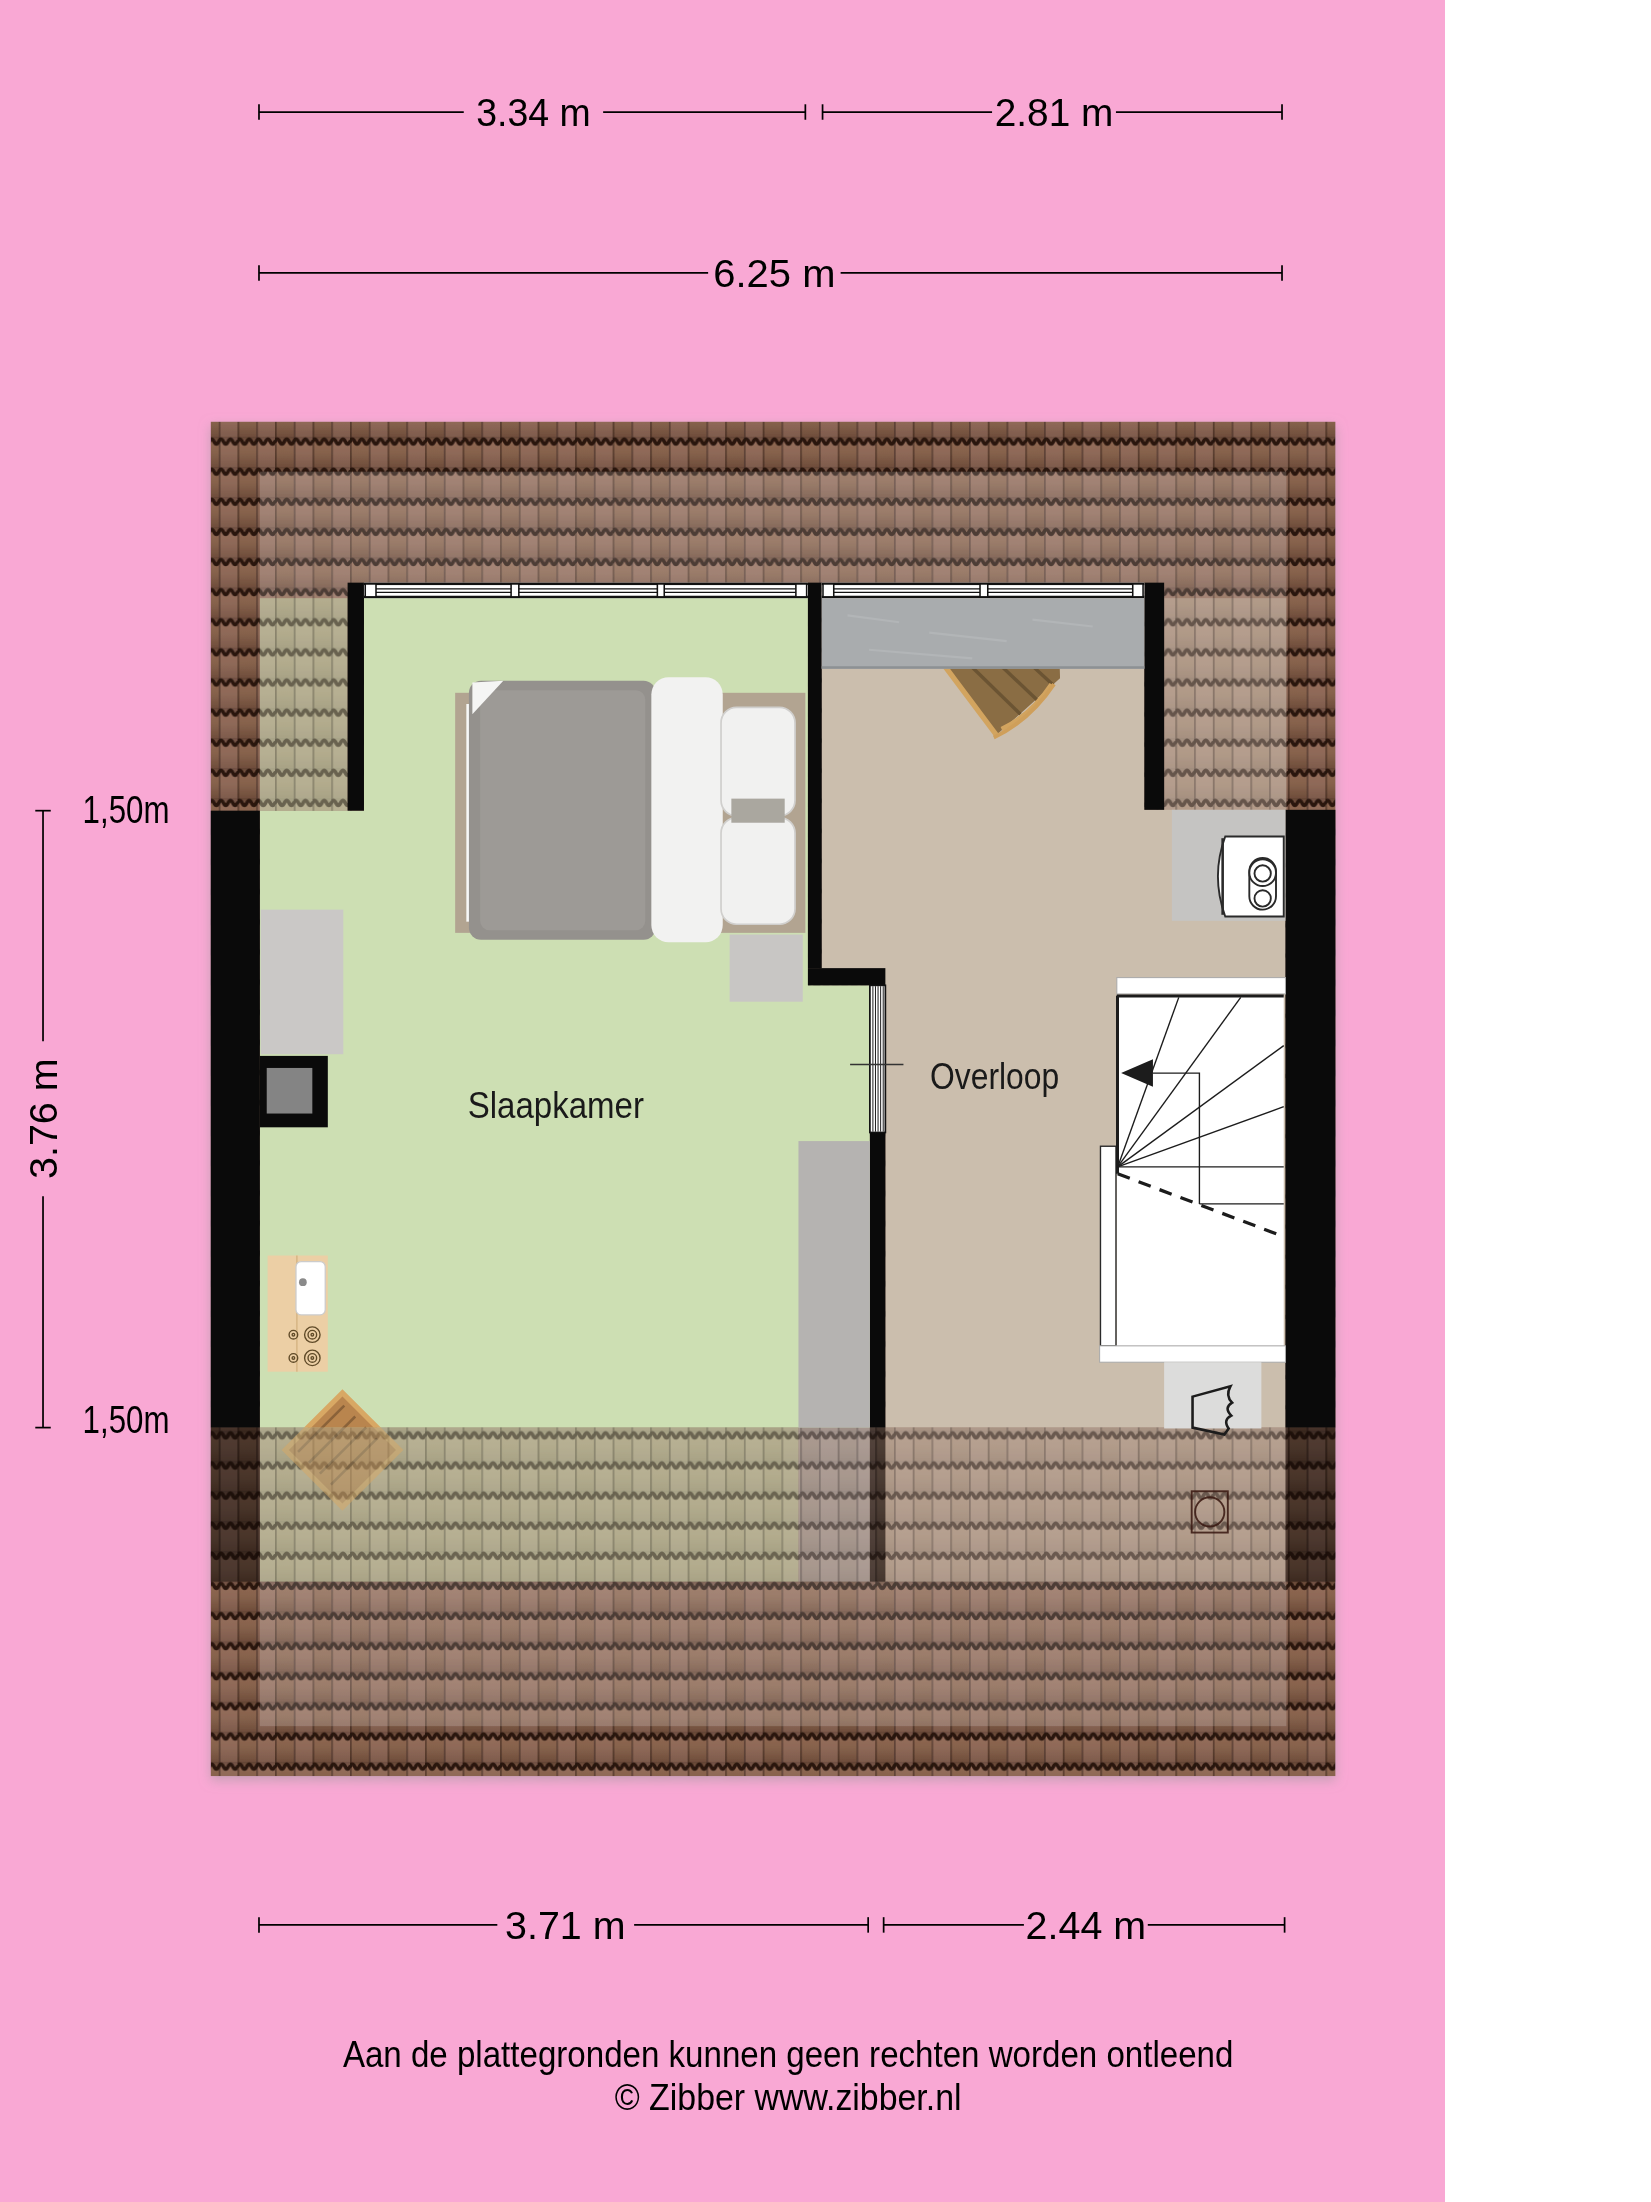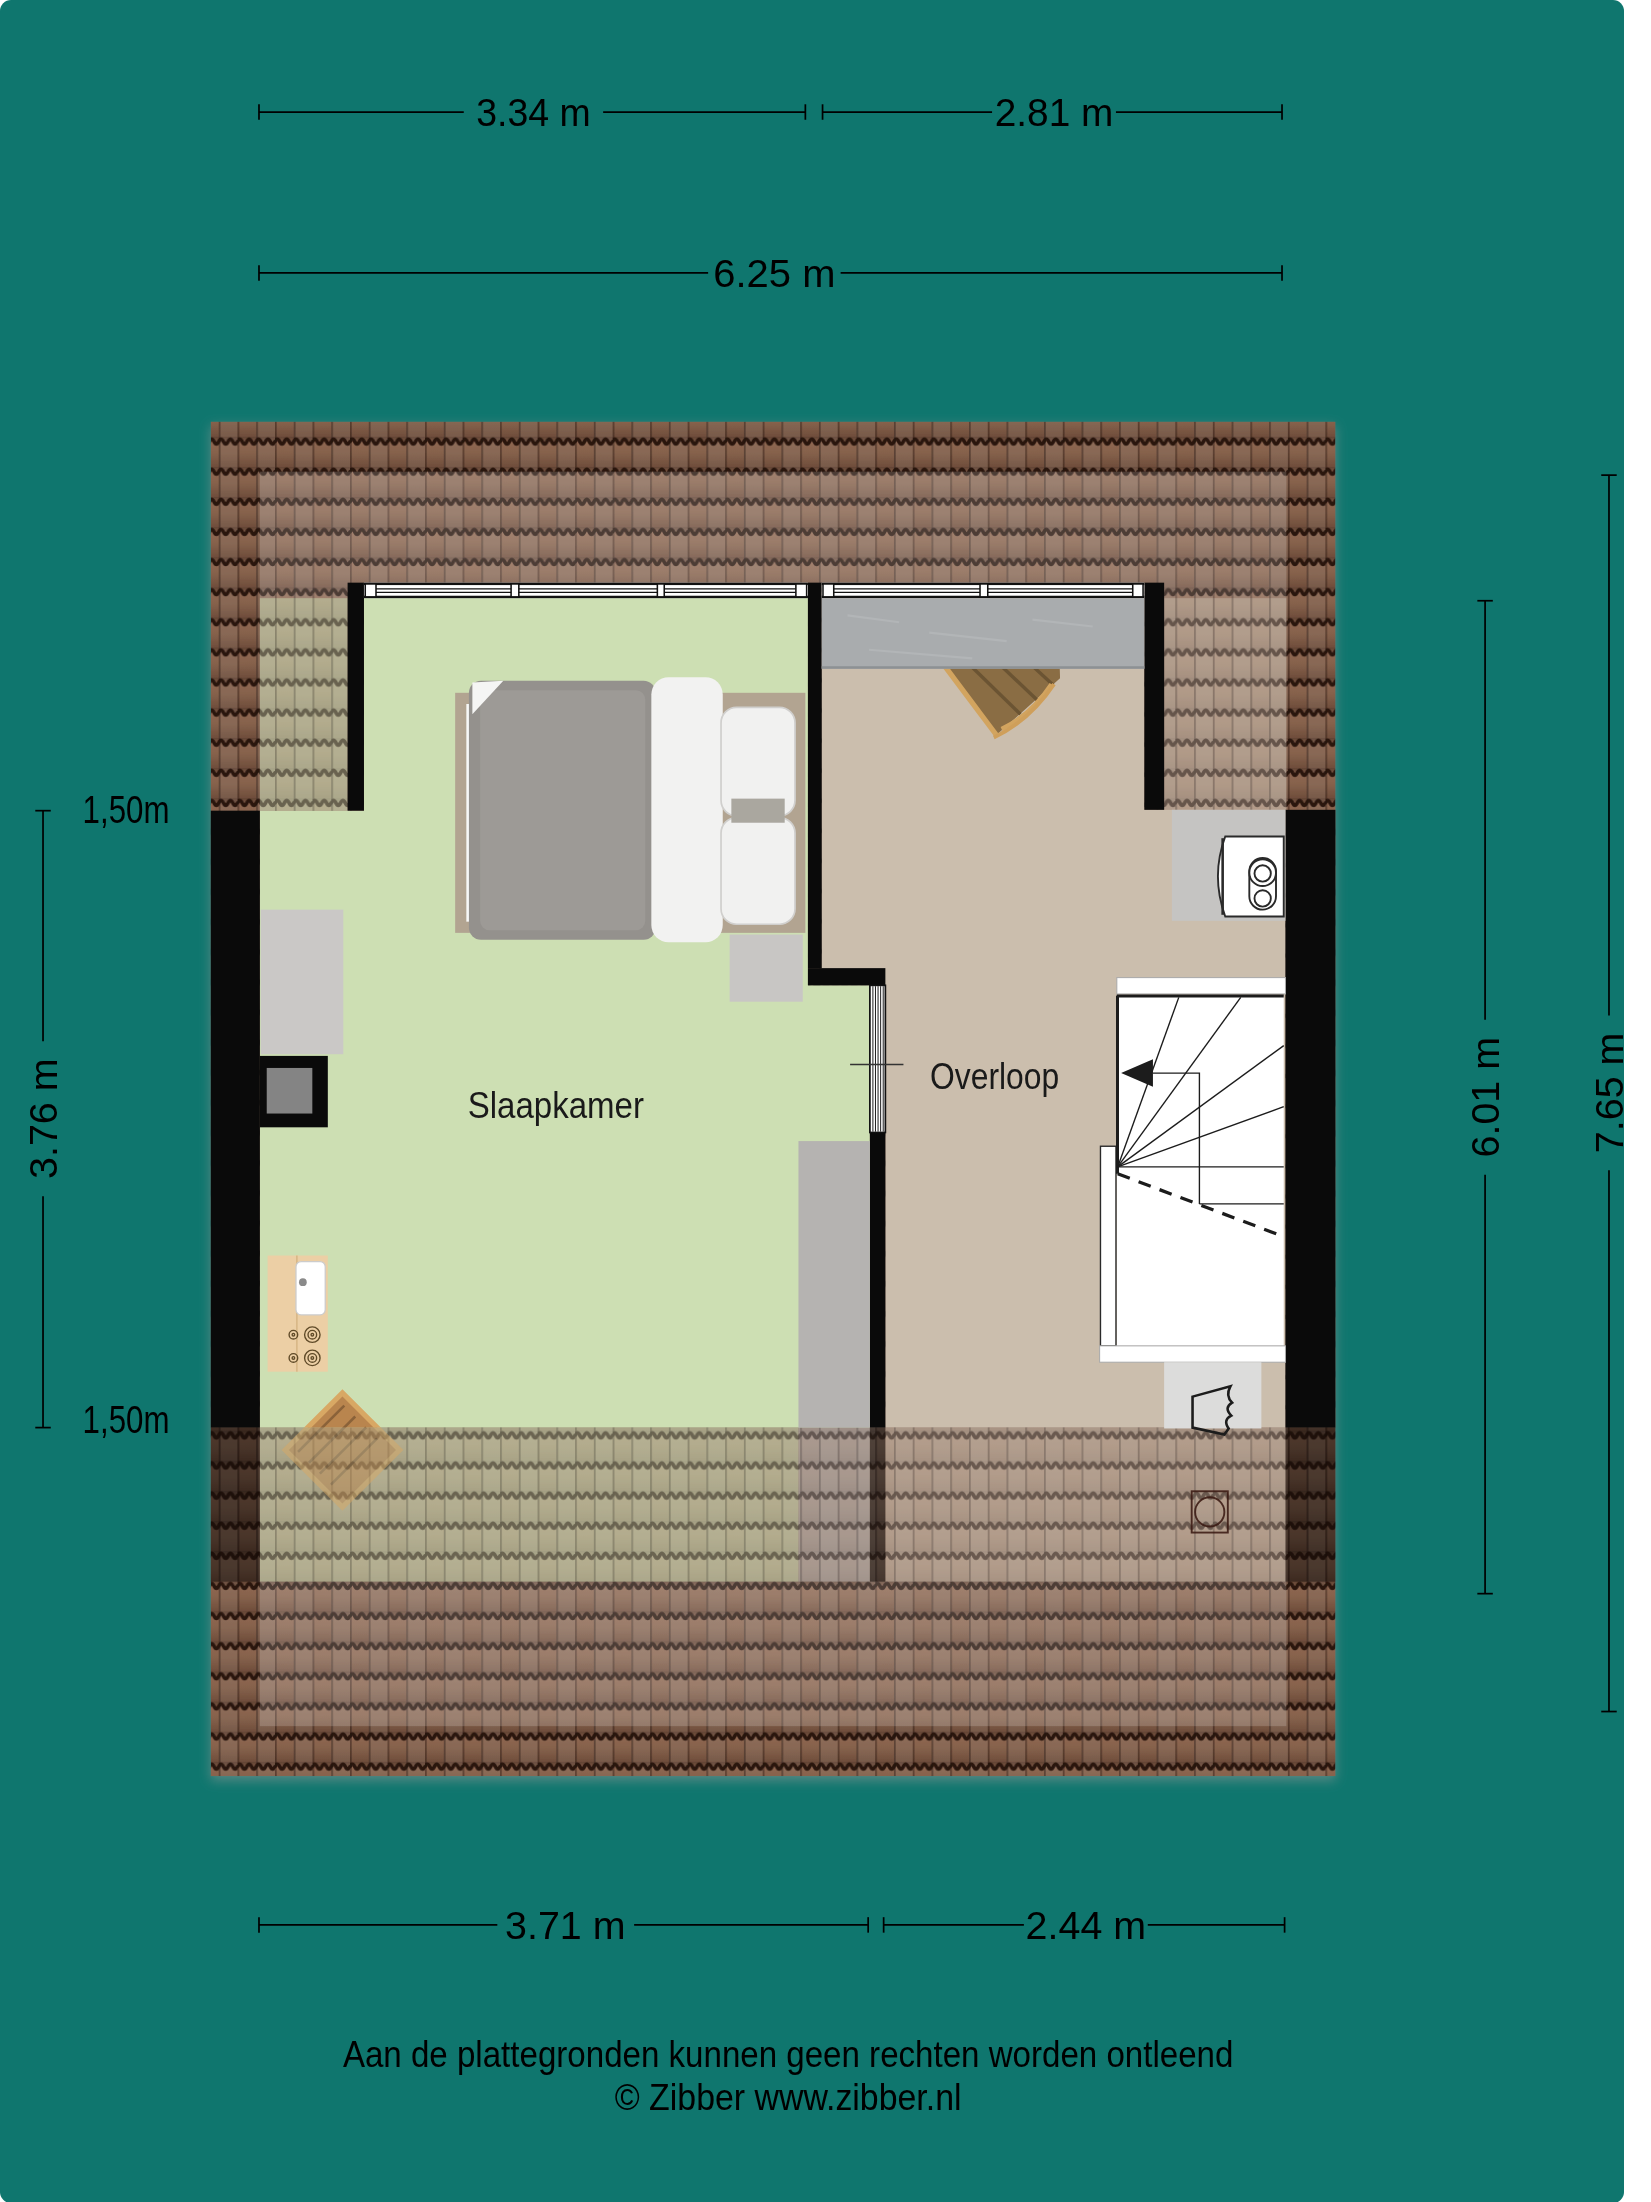--- a/index.html
+++ b/index.html
@@ -1,17 +1,17 @@
 <!DOCTYPE html>
 <html style="font-size:13.8px"><head>
 <meta charset="utf-8">
 <style>
 html,body{margin:0;padding:0;background:#fff;}
-#page{position:relative;width:1624px;height:2203px;background:#0f766e;overflow:hidden;
-font-family:"Liberation Sans",sans-serif;border-radius:11px;}
+#page{position:relative;width:1445px;height:2203px;background:#f9a8d4;overflow:hidden;
+font-family:"Liberation Sans",sans-serif;}
 svg{display:block;}
 </style>
 </head>
 <body>
 <div id="page">
 <svg width="1652" height="2203" viewBox="0 0 1920 2560">
 <defs>
   <linearGradient id="tileBody" x1="0" y1="0" x2="0" y2="1">
     <stop offset="0" stop-color="#6f4d3b"></stop>
     <stop offset="0.16" stop-color="#8f6751"></stop>

